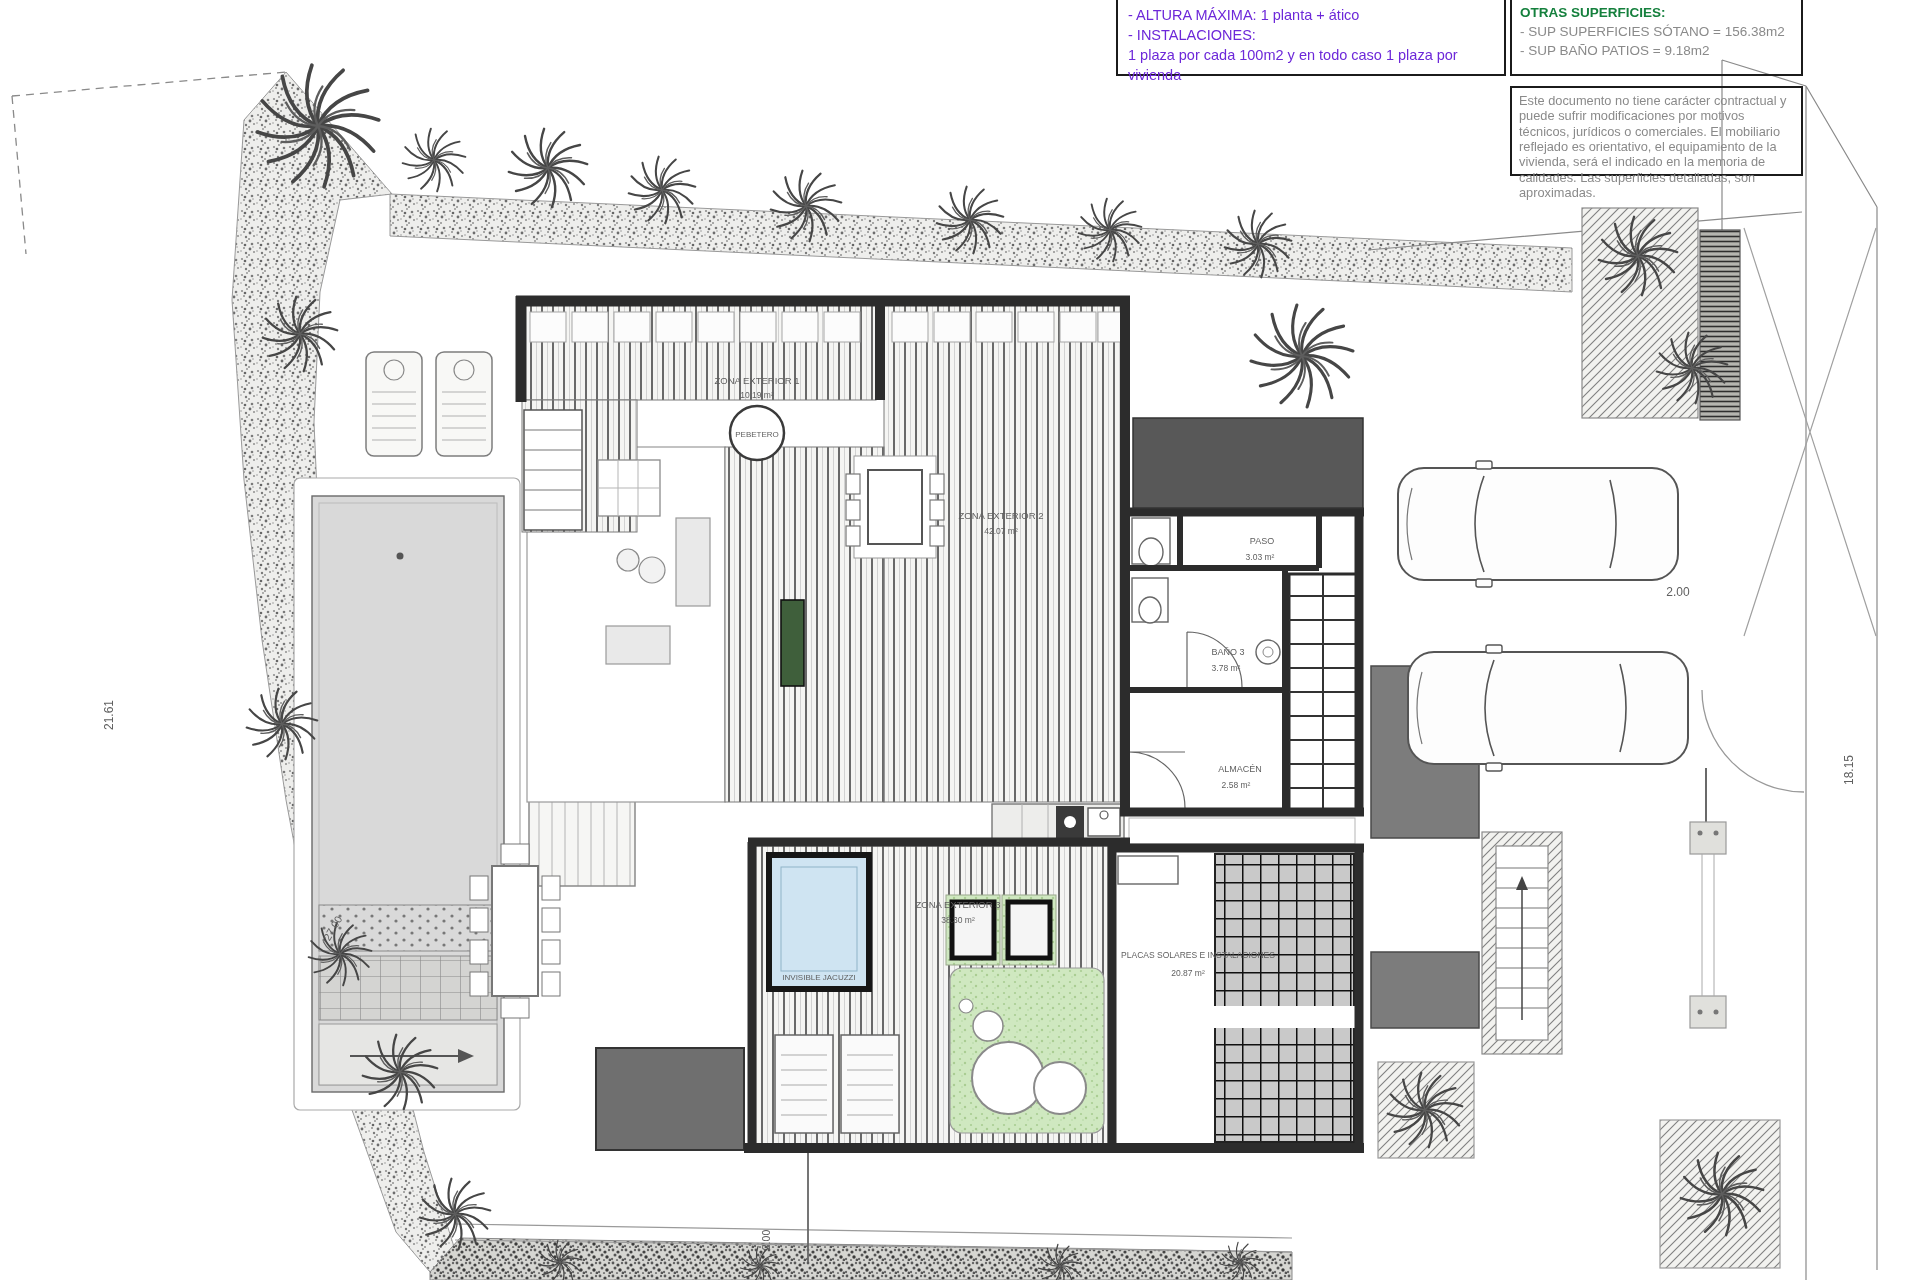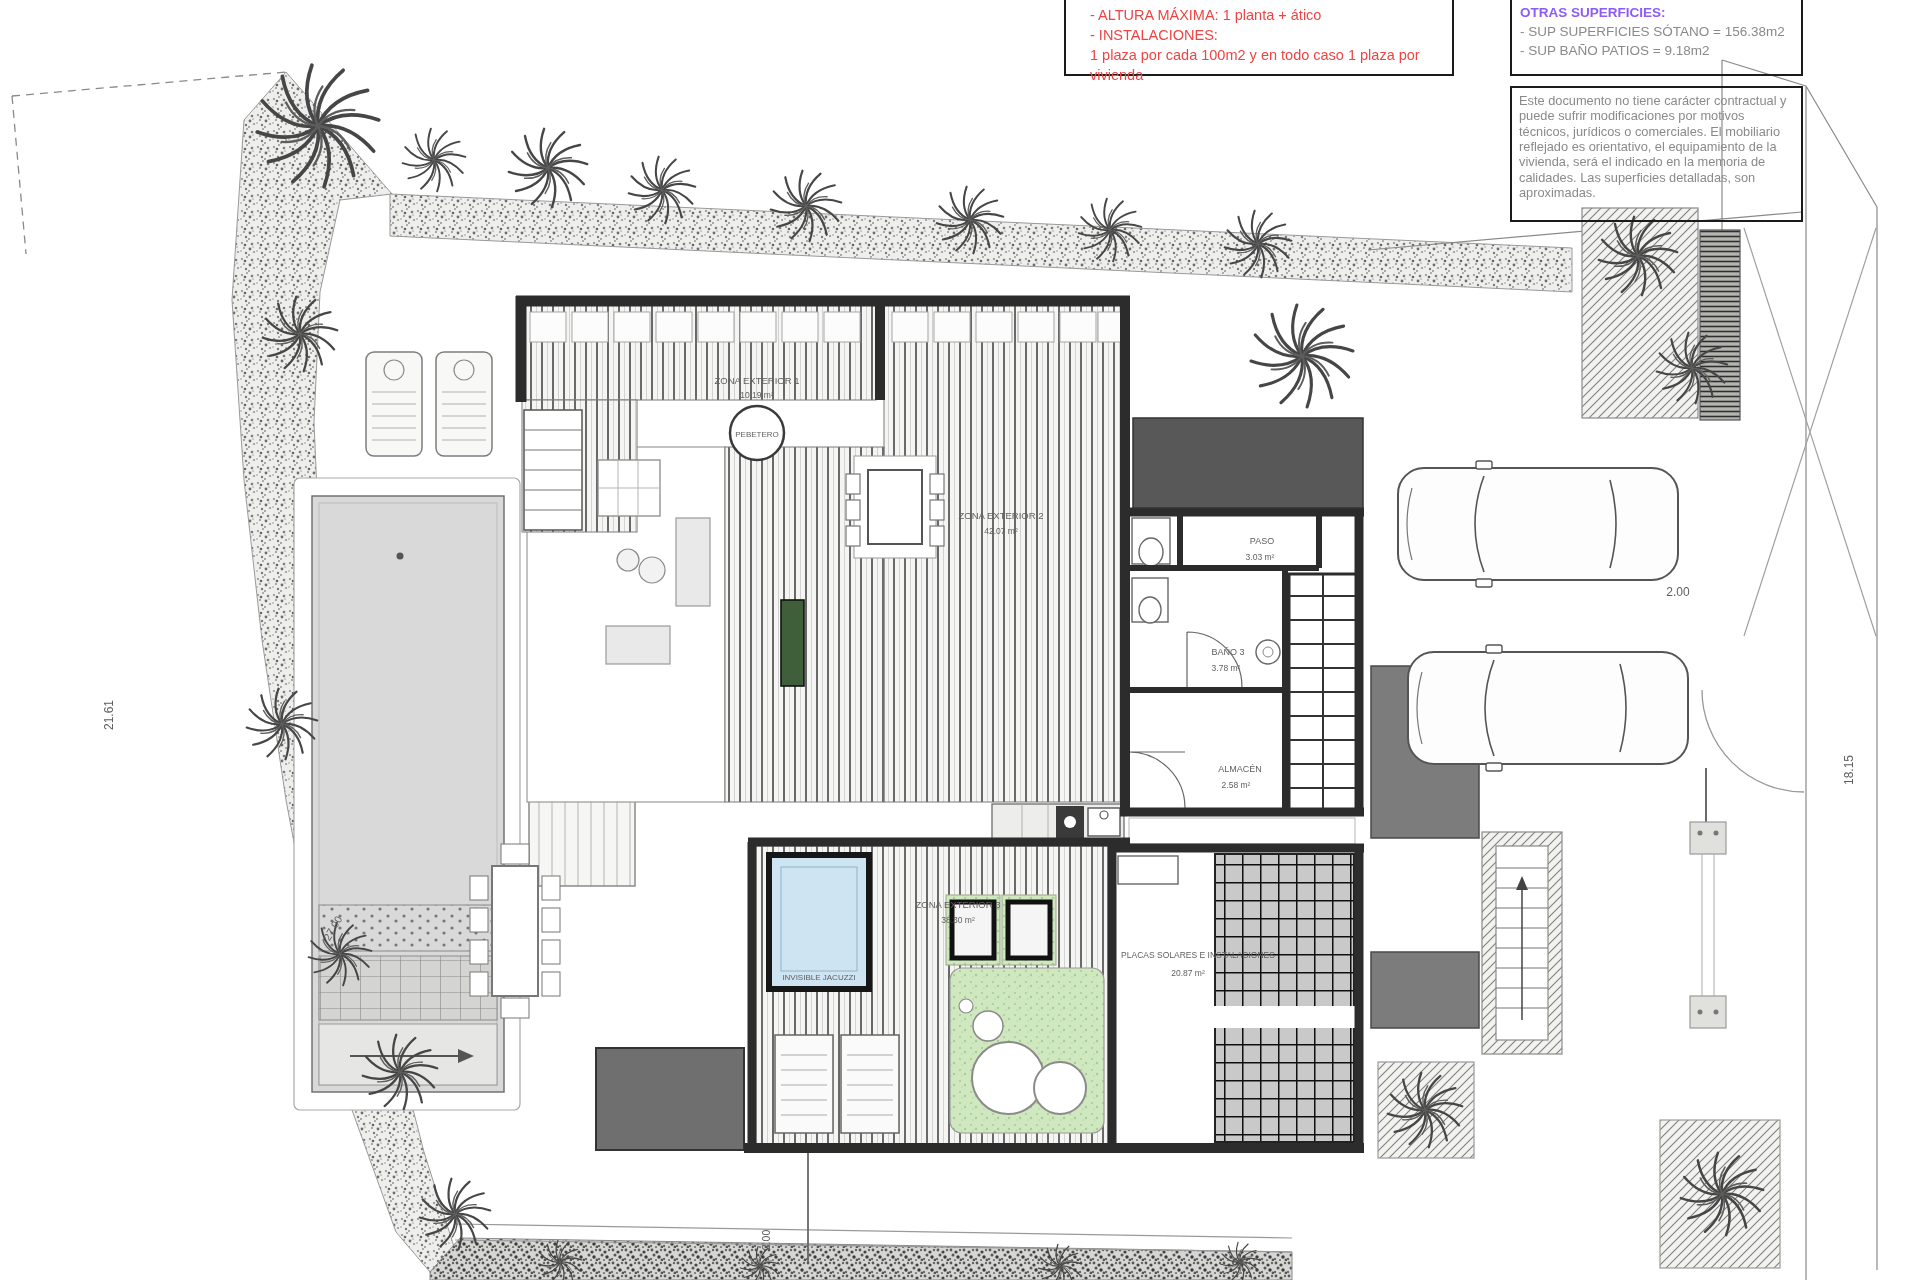--- a/index.html
+++ b/index.html
@@ -1,25 +1,25 @@
 <!DOCTYPE html>
 <html><head>
 <meta charset="utf-8">
 <style>
   html,body{margin:0;padding:0;background:#ffffff;}
   .canvas{position:relative;width:1920px;height:1280px;background:#fff;overflow:hidden;
           font-family:"Liberation Sans","DejaVu Sans",sans-serif;}
   .plan-svg{position:absolute;left:0;top:0;}
   .note-box{position:absolute;box-sizing:border-box;background:transparent;z-index:2;}
-  .box-rules{left:1064px;top:0;width:390px;height:76px;border:2px solid #1b1b1b;border-top:none;
-             padding:5px 24px 4px;font-size:14.5px;line-height:1.38;color:#ef4444;}
+  .box-rules{left:1116px;top:0;width:390px;height:76px;border:2px solid #1b1b1b;border-top:none;
+             padding:5px 10px 4px;font-size:14.5px;line-height:1.38;color:#6d28d9;}
   .box-surf{left:1510px;top:0;width:293px;height:76px;border:2px solid #1b1b1b;border-top:none;
             padding:4px 8px;font-size:13.5px;line-height:1.4;color:#8a8a8a;}
-  .box-surf .t{font-weight:bold;color:#8b5cf6;}
-  .box-disc{left:1510px;top:86px;width:293px;height:136px;border:2px solid #1b1b1b;
+  .box-surf .t{font-weight:bold;color:#15803d;}
+  .box-disc{left:1510px;top:86px;width:293px;height:90px;border:2px solid #1b1b1b;
             padding:5px 7px;font-size:12.8px;line-height:1.2;color:#8a8a8a;}
   text{font-family:"Liberation Sans","DejaVu Sans",sans-serif;fill:#5f5f5f;}
 </style>
 </head>
 <body>
 
 <div class="canvas">
 
 <svg class="plan-svg" width="1920" height="1280" viewBox="0 0 1920 1280">
 <defs>

